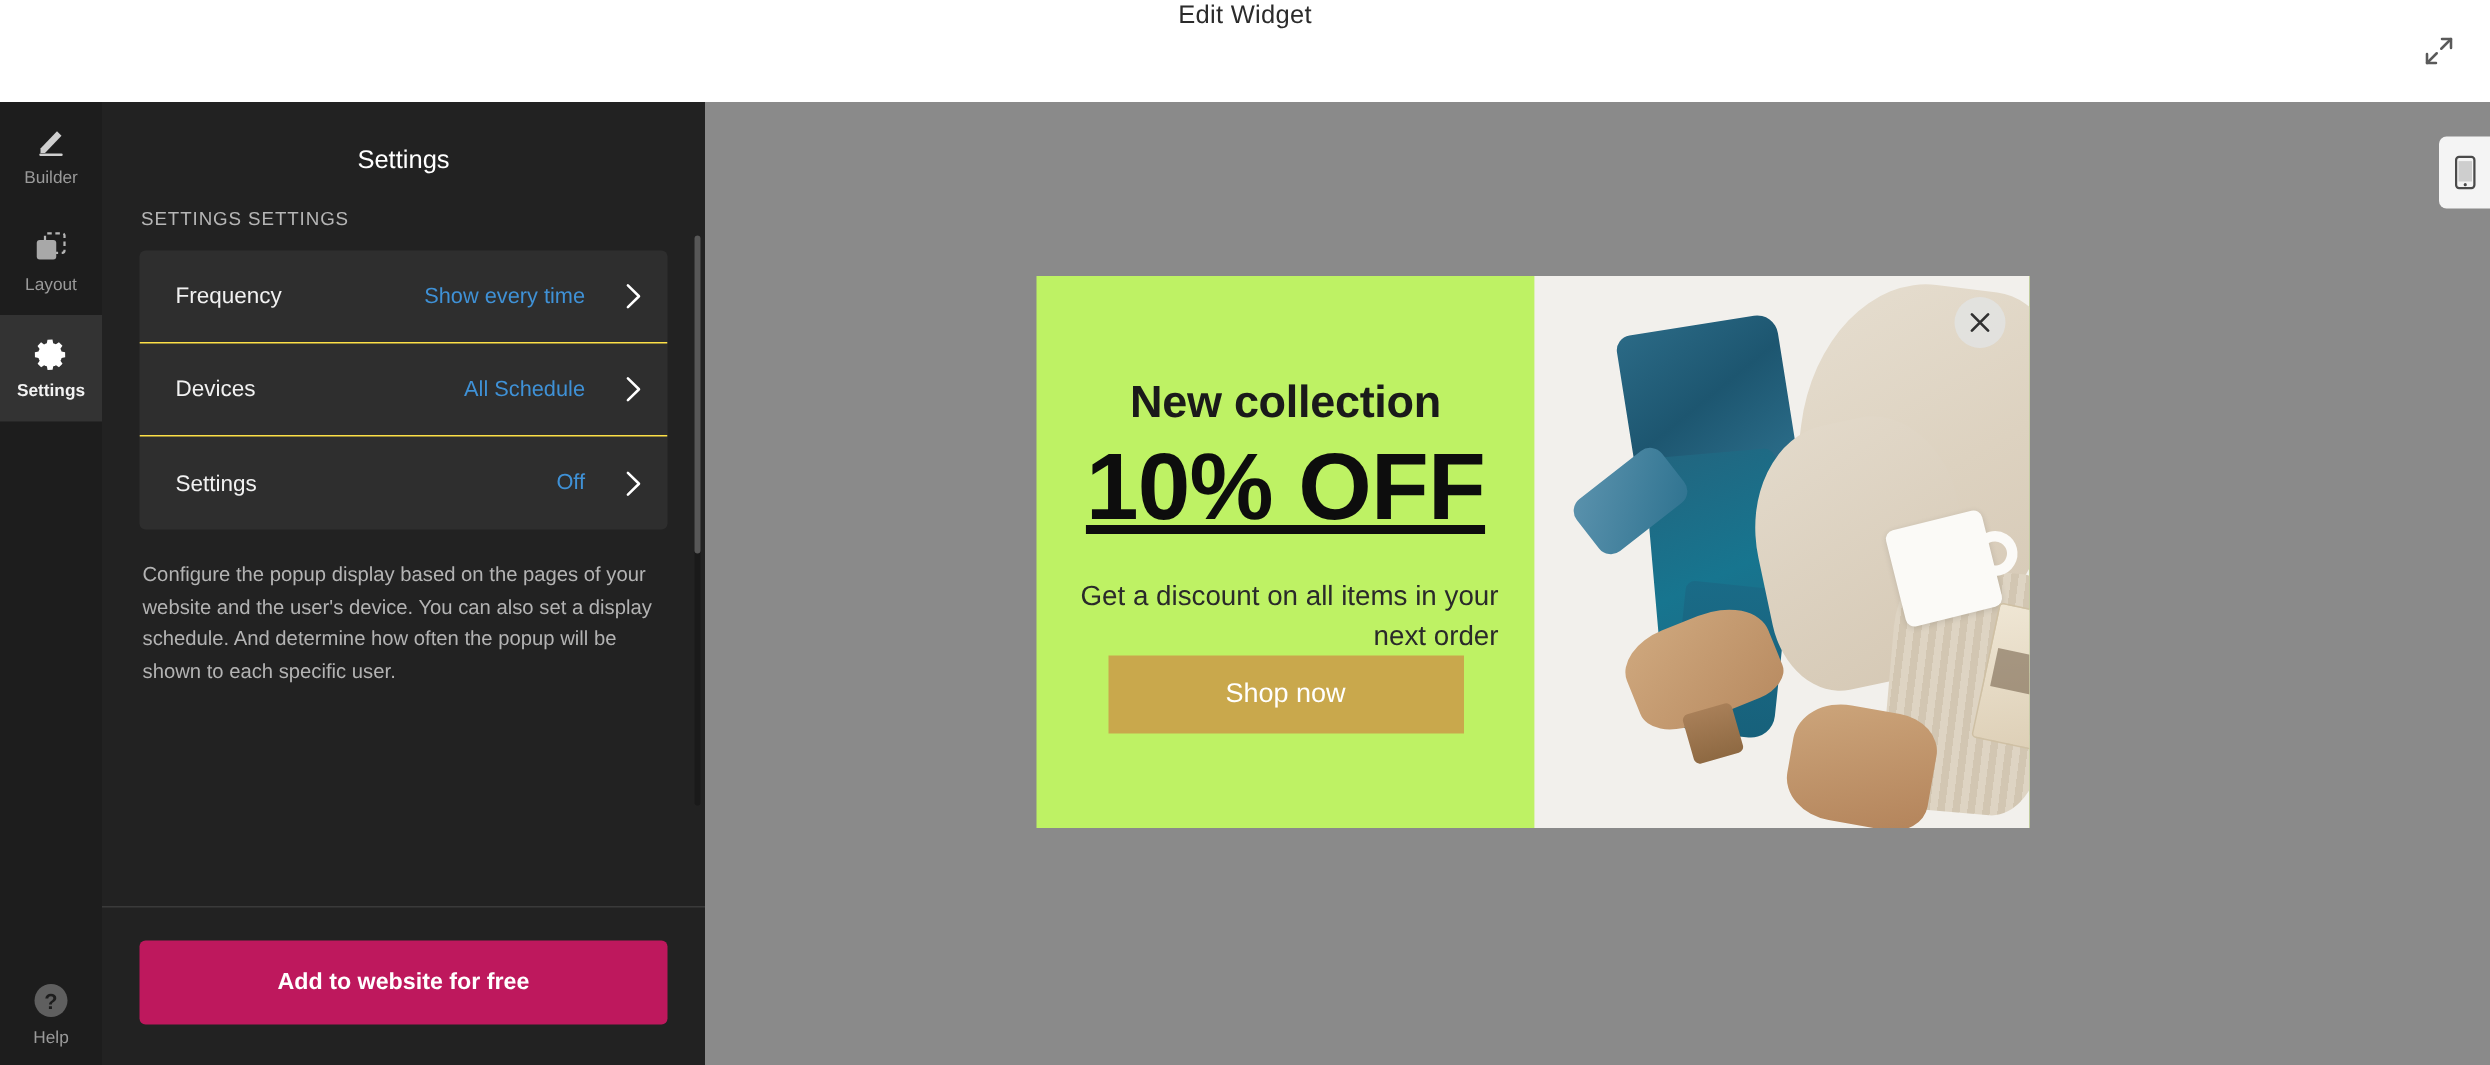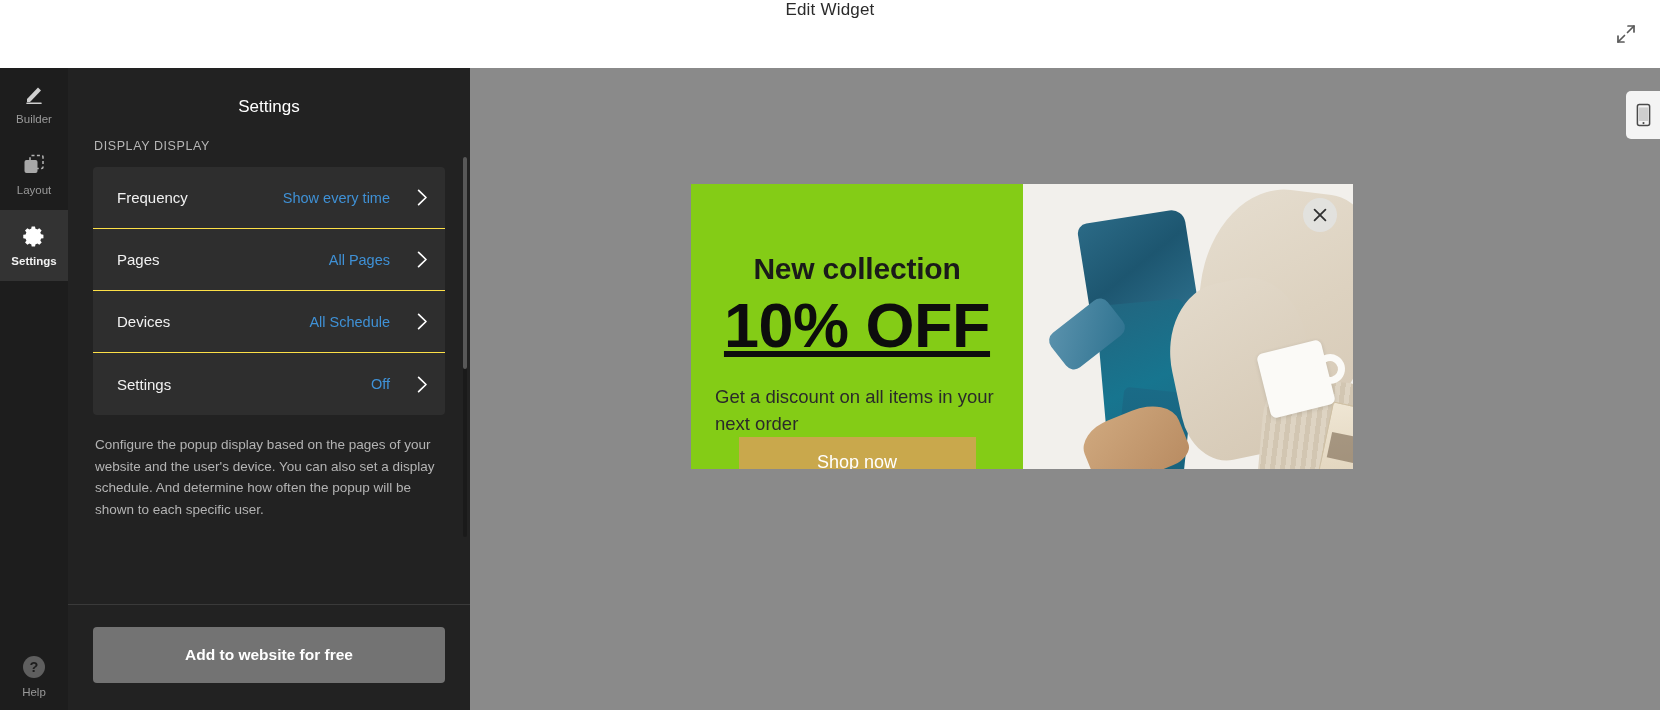--- a/index.html
+++ b/index.html
@@ -108,21 +108,21 @@
     width: 4px; height: 212px;
     background: #585858; border-radius: 2px;
     cursor: pointer;
   }
   .panel-footer {
     flex: 0 0 auto; border-top: 1px solid #3a3a3a;
     padding: 22px 25px 27px 25px;
   }
   .cta-button {
     display: block; width: 100%; height: 56px;
-    background: #737373; border: none; border-radius: 4px;
+    background: #be185d; border: none; border-radius: 4px;
     color: #ffffff; font-size: 15.5px; font-weight: 700;
     font-family: "Liberation Sans", sans-serif;
     cursor: pointer;
   }
 
   
   .canvas {
     position: absolute; left: 470px; top: 68px;
     width: 1190px; height: 642px;
     background: #8a8a8a;
@@ -132,40 +132,40 @@
     width: 34px; height: 48px;
     background: #f4f4f4;
     border-radius: 5px 0 0 5px;
     display: flex; align-items: center; justify-content: center;
     cursor: pointer;
   }
 
   
   .popup {
     position: absolute; left: 221px; top: 116px;
-    width: 662px; height: 285px;
-    background: #84cc16;
+    width: 662px; height: 368px;
+    background: #bef264;
     display: flex; overflow: hidden;
   }
   .popup-left {
     width: 332px; height: 373px;
     display: flex; flex-direction: column;
     align-items: center; justify-content: center;
     padding: 0 24px;
   }
   .popup-heading {
     font-size: 30px; font-weight: 700; color: #1a1a1a;
     letter-spacing: -.2px; margin-bottom: 4px;
   }
   .popup-discount {
     font-size: 63px; font-weight: 700; color: #0d0d0d;
     letter-spacing: -.5px; line-height: 1.12; text-decoration: underline;
   }
   .popup-sub {
-    font-size: 18.5px; color: #2a2a2a; text-align: left;
+    font-size: 18.5px; color: #2a2a2a; text-align: right;
     line-height: 27px; margin-top: 22px;
   }
   .popup-cta {
     width: 237px; height: 52px;
     background: #c9a84c; border: none;
     color: #ffffff; font-size: 18px;
     font-family: "Liberation Sans", sans-serif;
     cursor: pointer;
   }
   .popup-right {
@@ -318,43 +318,34 @@
         </svg>
       </span>
       <span class="rail-label">Help</span>
     </div>
   </div>
 
   <div class="panel">
     <div class="panel-title">Settings</div>
 
     <div class="panel-scroll">
-      <div class="section-label">DISPLAY DISPLAY</div>
+      <div class="section-label">SETTINGS SETTINGS</div>
 
       <div class="settings-card">
 
         <div class="settings-row">
           <span class="row-label">Frequency</span>
           <span class="row-value">Show every time</span>
           <span class="row-chevron">
             <svg width="11" height="17" viewBox="0 0 11 17">
                 <path d="M1.6 1.3 L9 8.5 L1.6 15.7" fill="none" stroke="#ffffff" stroke-width="1.7" stroke-linecap="round" stroke-linejoin="round"></path>
               </svg>
           </span>
         </div>
 
-        <div class="settings-row">
-          <span class="row-label">Pages</span>
-          <span class="row-value">All Pages</span>
-          <span class="row-chevron">
-            <svg width="11" height="17" viewBox="0 0 11 17">
-                <path d="M1.6 1.3 L9 8.5 L1.6 15.7" fill="none" stroke="#ffffff" stroke-width="1.7" stroke-linecap="round" stroke-linejoin="round"></path>
-              </svg>
-          </span>
-        </div>
 
         <div class="settings-row">
           <span class="row-label">Devices</span>
           <span class="row-value">All Schedule</span>
           <span class="row-chevron">
             <svg width="11" height="17" viewBox="0 0 11 17">
                 <path d="M1.6 1.3 L9 8.5 L1.6 15.7" fill="none" stroke="#ffffff" stroke-width="1.7" stroke-linecap="round" stroke-linejoin="round"></path>
               </svg>
           </span>
         </div>

